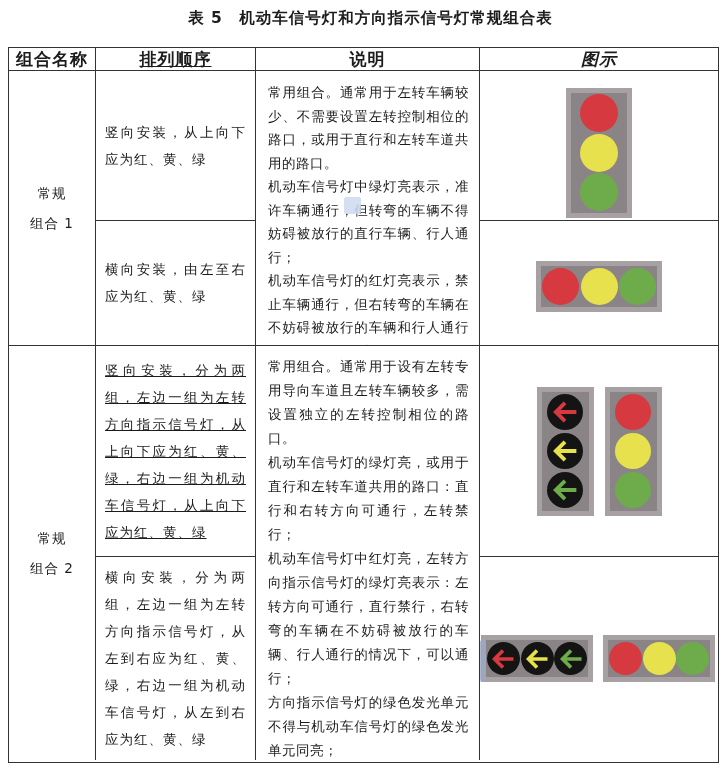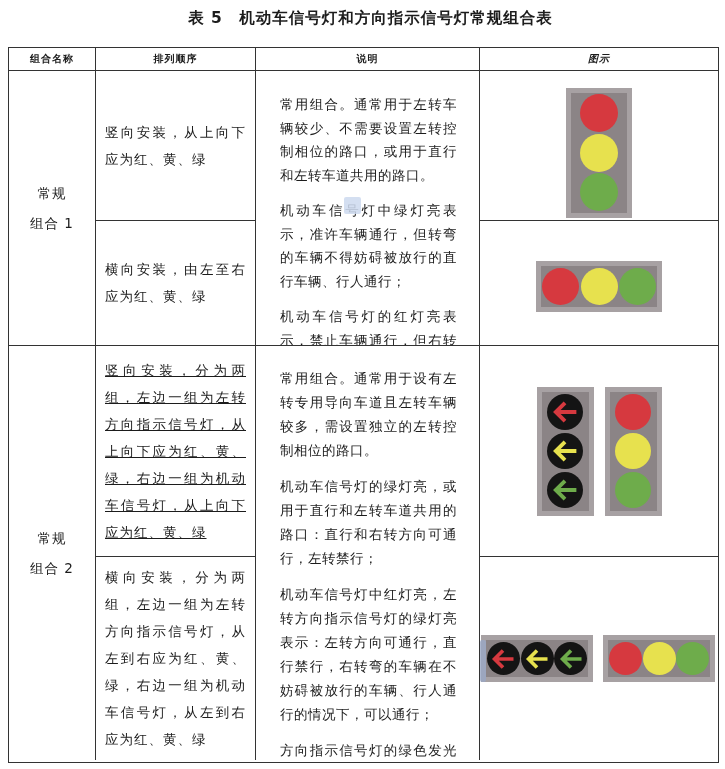--- a/index.html
+++ b/index.html
@@ -24,33 +24,33 @@
   }
   .cell{
     border-right:1px solid var(--line,#333);
     border-bottom:1px solid var(--line,#333);
     box-sizing:border-box;overflow:hidden;position:relative;
   }
   .cell.lastcol{border-right:none;font-style:italic;}
   .cell.lastrow{border-bottom:none;}
   .hdr{
     display:flex;align-items:center;justify-content:center;
-    font-weight:bold;font-size:10px;letter-spacing:1px;
+    font-weight:bold;font-size:17px;letter-spacing:1px;
   }
   .namecell{
     display:flex;flex-direction:column;align-items:center;justify-content:center;
     font-size:13.5px;line-height:30px;letter-spacing:1px;text-align:center;
   }
   .ordercell{
     display:flex;flex-direction:column;justify-content:center;
     padding:0 9px;font-size:13.5px;
   }
   .ordercell p{margin:0;line-height:27px;text-align:justify;letter-spacing:1px;}
   .desccell{font-size:13.5px;}
-  .desccell p{margin:12px;text-align:justify;letter-spacing:0.5px;}
+  .desccell p{margin:0;text-align:justify;letter-spacing:0.5px;}
   .desc1{padding:10px 10px 0 12px;}
   .desc1 p{line-height:23.5px;}
   .desc2{padding:8px 10px 0 12px;}
   .desc2 p{line-height:24px;}
   .figcell{display:flex;align-items:center;justify-content:center;}
   .figcell.pair-v{gap:11px;}
   .figcell.pair-h{justify-content:space-between;padding:0 3px 0 1px;}
   .off1{margin-top:14px;}
   .off2{margin-top:6px;}
   
@@ -83,21 +83,21 @@
   .smudge2{left:480px;top:640px;width:6px;height:42px;background:var(--artifact_bar,#9aa8c4);opacity:.8;}
 </style>
 </head>
 <body>
 
 <div class="title">表 5　机动车信号灯和方向指示信号灯常规组合表</div>
 
 <div class="gtable">
 
   <div class="cell hdr" style="grid-column:1;grid-row:1;">组合名称</div>
-  <div class="cell hdr" style="grid-column:2;grid-row:1;">排列顺序</div>
+  <div class="cell hdr" style="grid-column:2;grid-row:1;text-decoration:underline;">排列顺序</div>
   <div class="cell hdr" style="grid-column:3;grid-row:1;">说明</div>
   <div class="cell hdr lastcol" style="grid-column:4;grid-row:1;">图示</div>
 
   <div class="cell namecell" style="grid-column:1;grid-row:2/span 2;">
     <span>常规</span>
     <span>组合 1</span>
   </div>
 
   <div class="cell ordercell" style="grid-column:2;grid-row:2;">
     <p>竖向安装，从上向下应为红、黄、绿</p>

